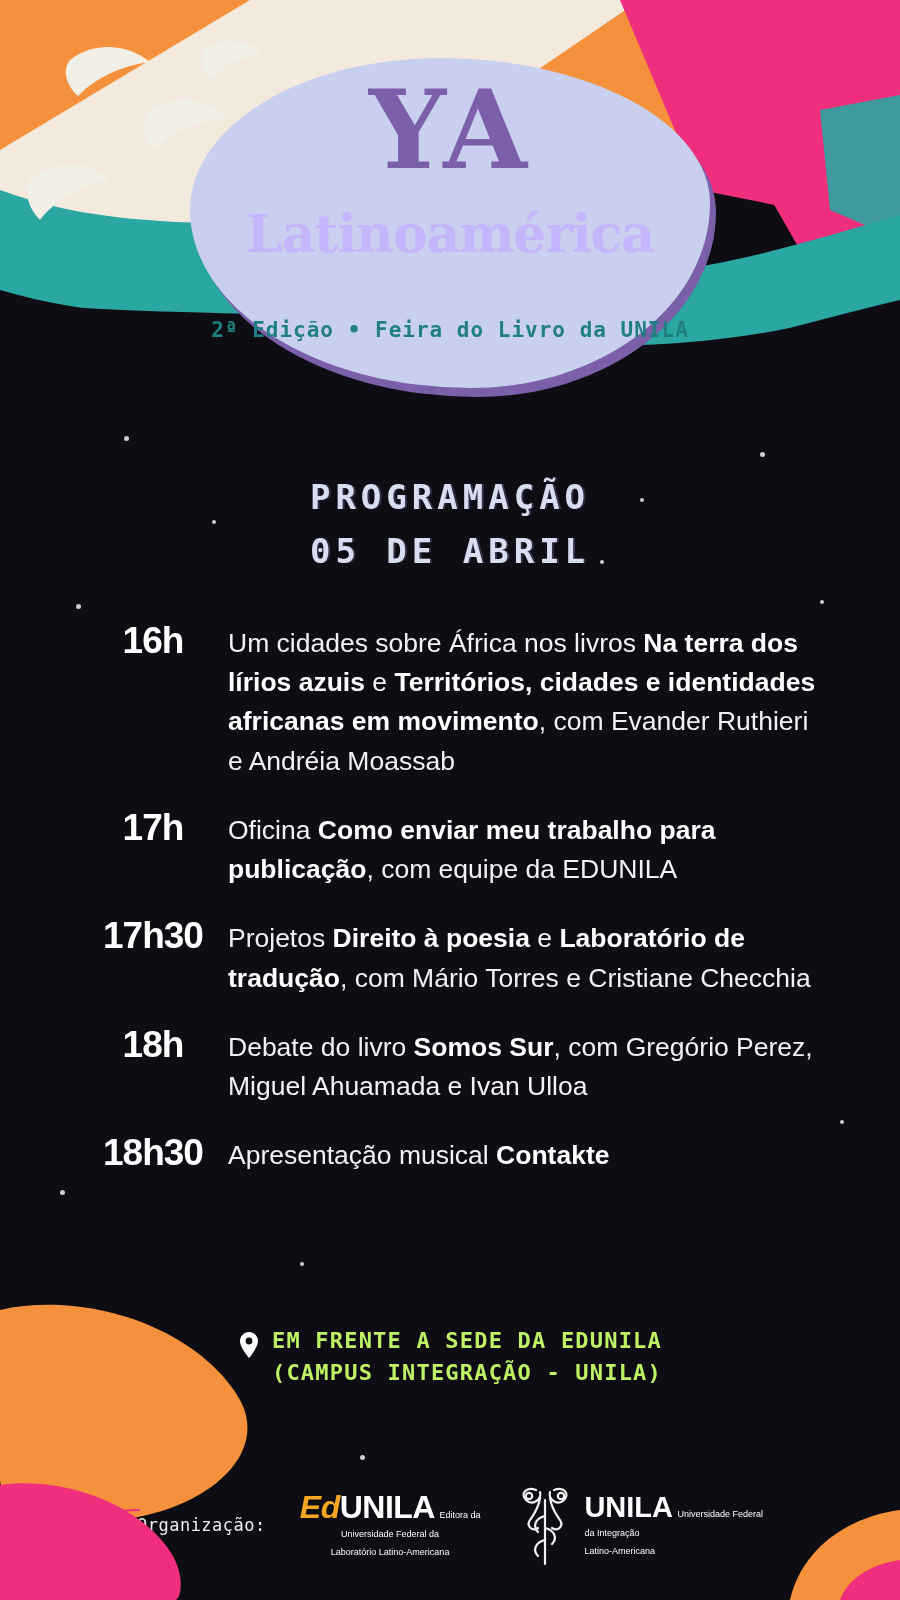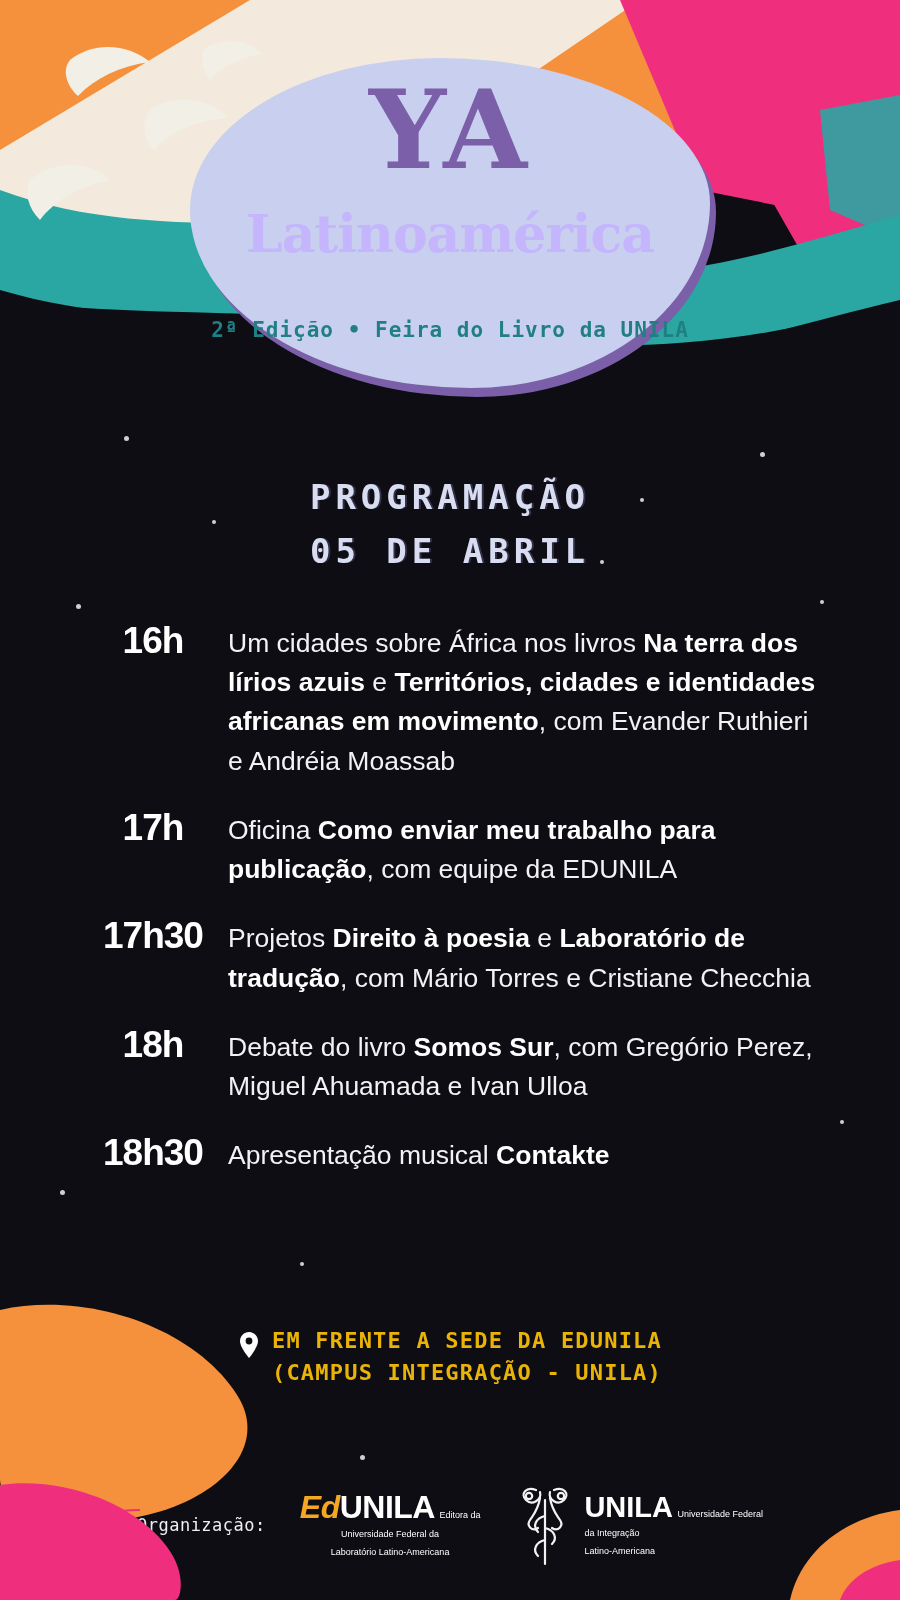--- a/index.html
+++ b/index.html
@@ -153,21 +153,21 @@
     justify-content: center;
     align-items: flex-start;
     gap: 12px;
   }
   .pin-icon { margin-top: 6px; }
   .location-text {
     font-family: "DejaVu Sans Mono", monospace;
     font-weight: bold;
     font-size: 22px;
     letter-spacing: 1.2px;
-    color: #eab308;
+    color: #bef264;
     line-height: 1.45;
   }
 
   
   .footer {
     position: absolute;
     top: 1480px;
     left: 0;
     width: 900px;
     display: flex;

